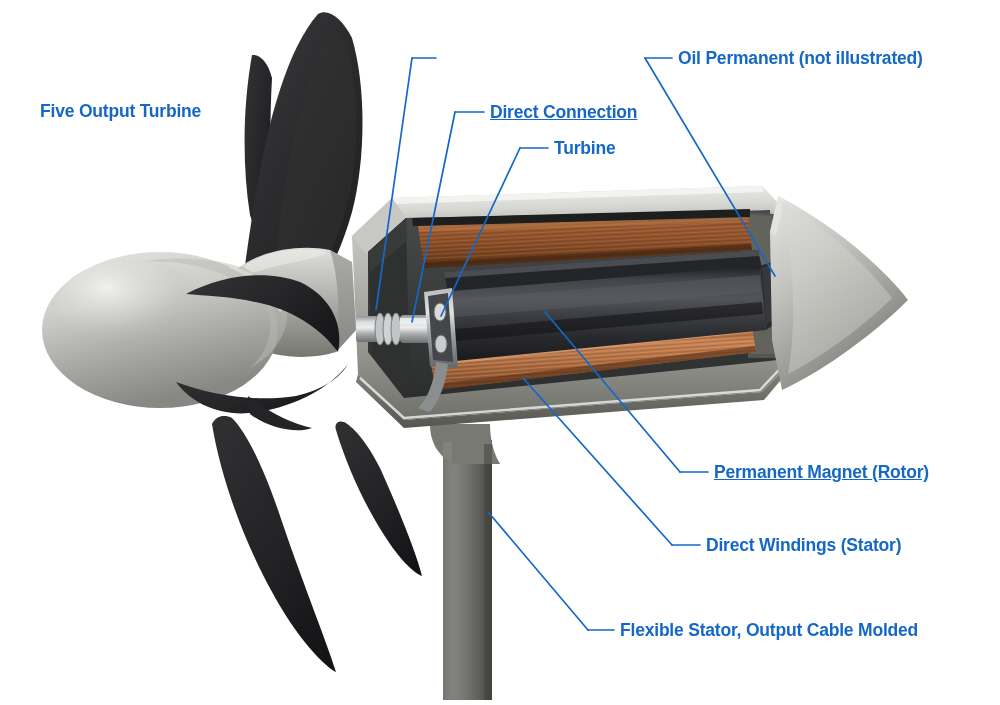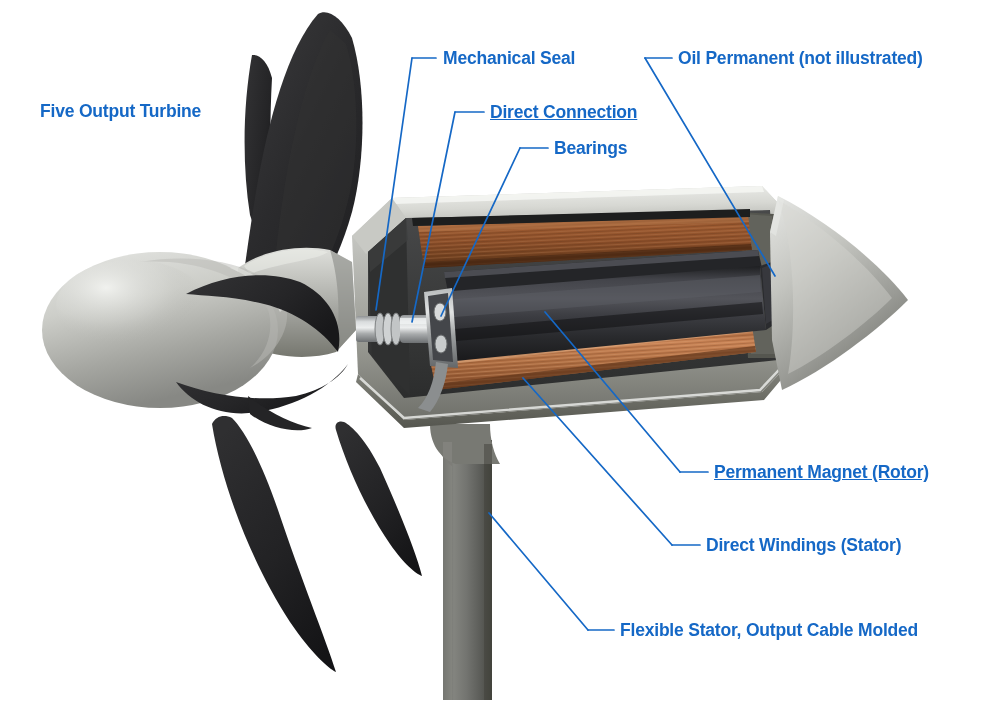--- a/index.html
+++ b/index.html
@@ -325,27 +325,26 @@
 
       <path d="M588 630 L614 630"></path>
       <path d="M588 630 L489 513"></path>
     </g>
   </svg>
 
   <div class="callout-text two-line" style="left:40px;top:100px;">
     <div>Five Output Turbine</div>
   </div>
 
-  <div class="callout-text" style="left:443px;top:47px;">Mechanical Seal</div>
 
   <div class="callout-text" style="left:678px;top:47px;">Oil Permanent (not illustrated)</div>
 
   <div class="callout-text" style="left:490px;top:101px;text-decoration:underline;">Direct Connection</div>
 
-  <div class="callout-text" style="left:554px;top:137px;">Bearings</div>
+  <div class="callout-text" style="left:554px;top:137px;">Turbine</div>
 
   <div class="callout-text" style="left:714px;top:461px;text-decoration:underline;">Permanent Magnet (Rotor)</div>
 
   <div class="callout-text" style="left:706px;top:534px;">Direct Windings (Stator)</div>
 
   <div class="callout-text" style="left:620px;top:619px;">Flexible Stator, Output Cable Molded</div>
 
 </div>
 
 </body></html>

